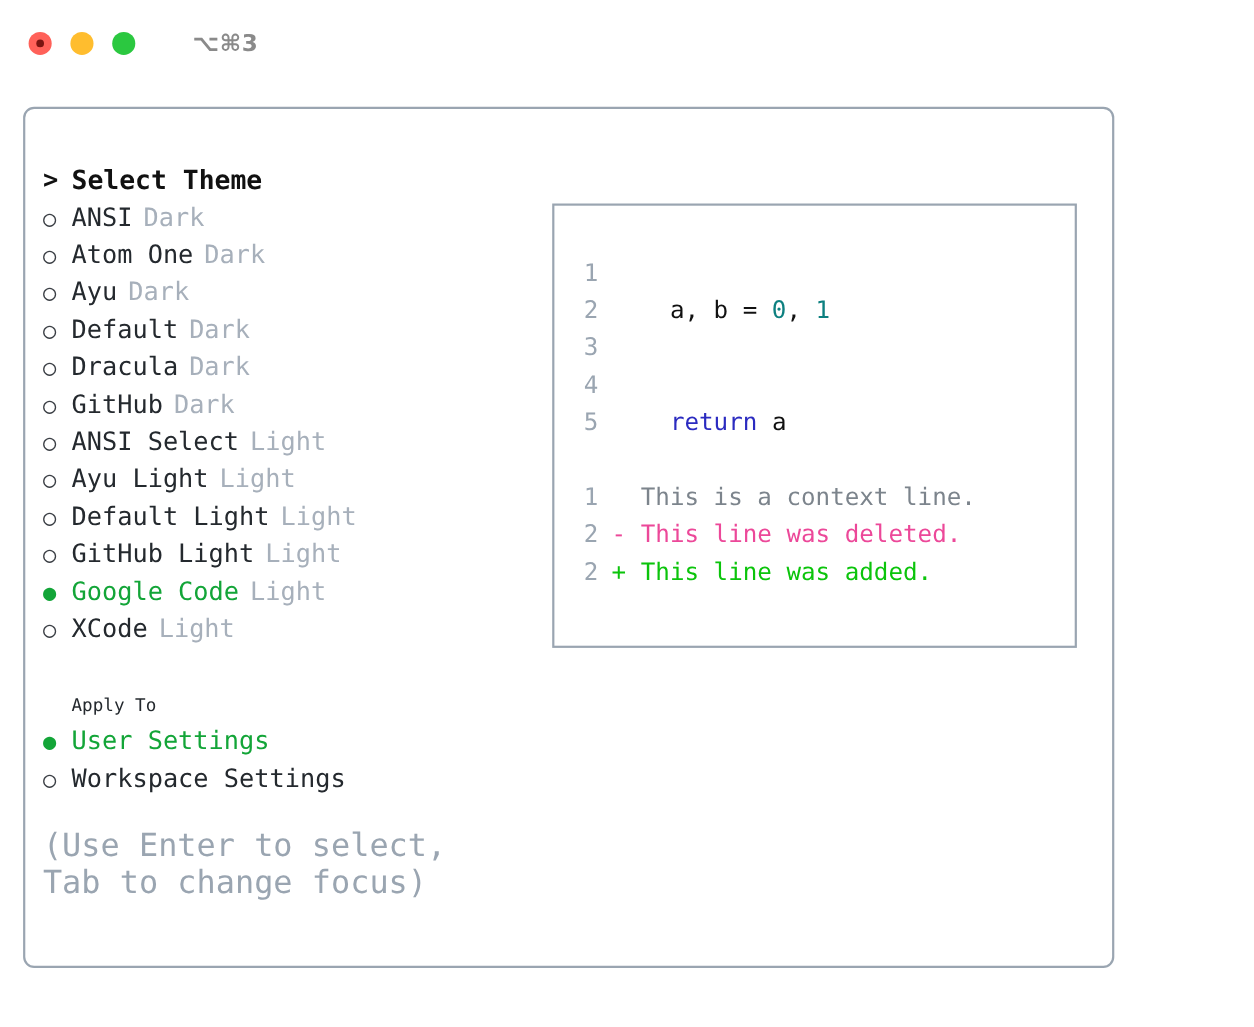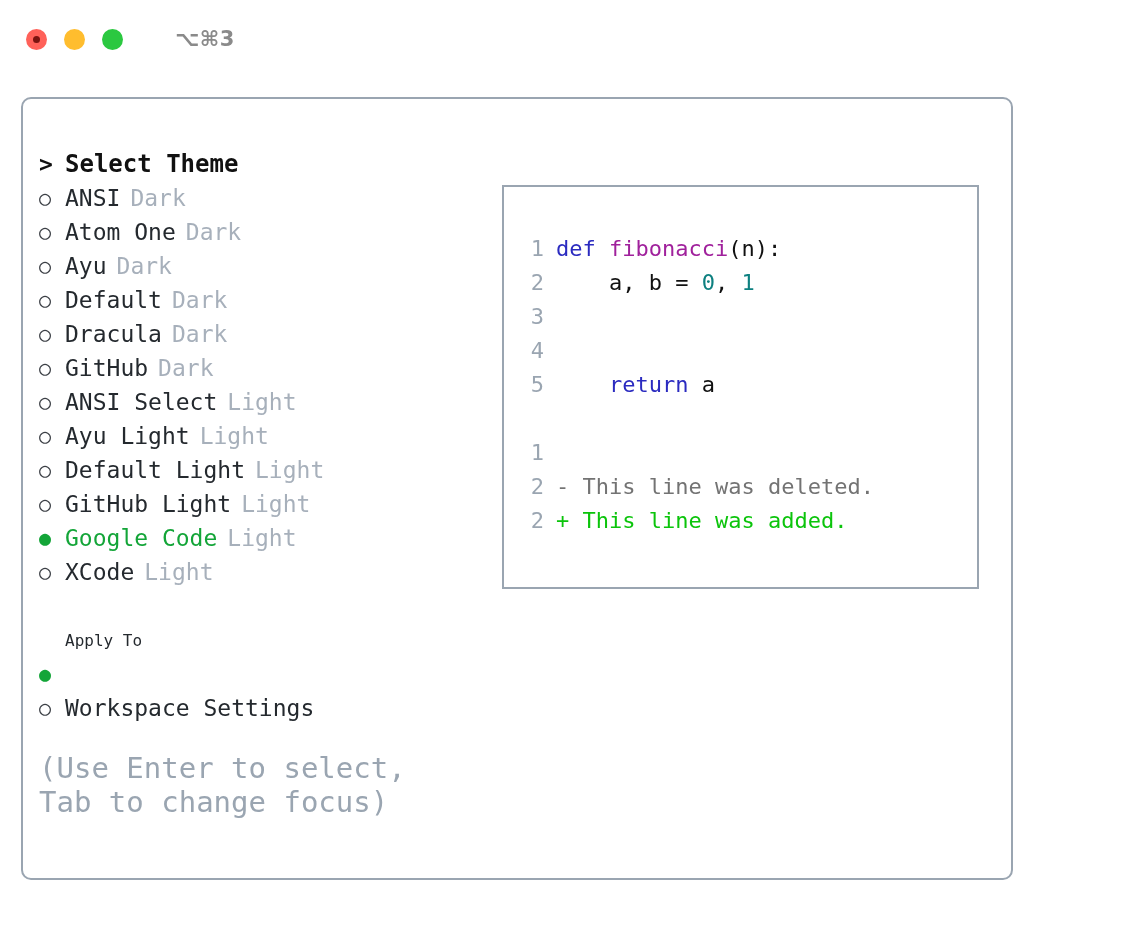--- a/index.html
+++ b/index.html
@@ -199,21 +199,21 @@
   .code-text { white-space: pre; }
 
   .tok-kw   { color: #2b2bc0; }
   .tok-fn   { color: #a0219c; }
   .tok-num  { color: #0d8080; }
   .tok-pl   { color: #111111; }
 
   .blank-gap { height: 34px; }
 
   .diff-ctx { color: #7c848c; }
-  .diff-del { color: #737373; }
+  .diff-del { color: #ec4899; }
   .diff-add { color: #0bc40b; }
 </style>
 </head>
 <body>
 
 <div id="app">
 
   <div class="titlebar">
     <div class="lights">
       <span class="light red"></span>
@@ -296,43 +296,44 @@
             </div>
           </div>
 
         <div class="spacer-row"></div>
 
         <div class="section-head">Apply To</div>
 
         <div id="apply-rows">
             <div class="row">
               <span class="marker dot-filled">●</span>
+              <span class="row-name selected">User Settings</span>
             </div>
             <div class="row">
               <span class="marker dot-empty">○</span>
               <span class="row-name">Workspace Settings</span>
             </div>
           </div>
 
         <div class="hint">(Use Enter to select, Tab to change focus)</div>
       </div>
 
       <div class="right-col">
 
         <div class="preview-box">
           <div id="code-block">
-              <div class="code-line"><span class="ln">1</span><span class="code-text"><span class="tok-kw">def </span><span class="tok-fn">fibonacci</span><span class="tok-pl">(n):</span></span></div>
+              <div class="code-line"><span class="ln">1</span></div>
               <div class="code-line"><span class="ln">2</span><span class="code-text"><span class="tok-pl">    a, b = </span><span class="tok-num">0</span><span class="tok-pl">, </span><span class="tok-num">1</span></span></div>
               <div class="code-line"><span class="ln">3</span></div>
               <div class="code-line"><span class="ln">4</span></div>
               <div class="code-line"><span class="ln">5</span><span class="code-text"><span class="tok-pl">    </span><span class="tok-kw">return</span><span class="tok-pl"> a</span></span></div>
             </div>
           <div class="blank-gap"></div>
           <div id="diff-block">
-              <div class="code-line"><span class="ln">1</span></div>
+              <div class="code-line"><span class="ln">1</span><span class="code-text diff-ctx">  This is a context line.</span></div>
               <div class="code-line"><span class="ln">2</span><span class="code-text diff-del">- This line was deleted.</span></div>
               <div class="code-line"><span class="ln">2</span><span class="code-text diff-add">+ This line was added.</span></div>
             </div>
         </div>
       </div>
 
     </div>
   </div>
 </div>
 

